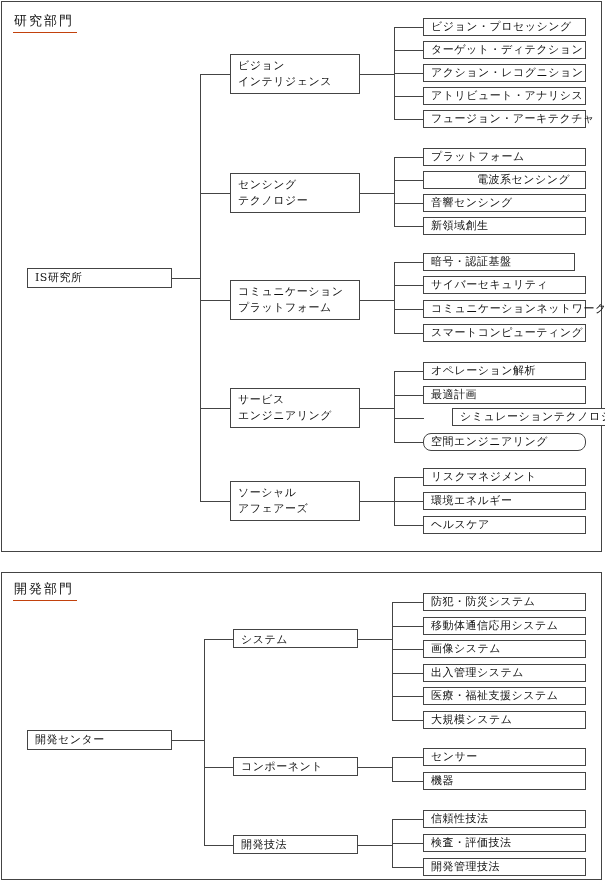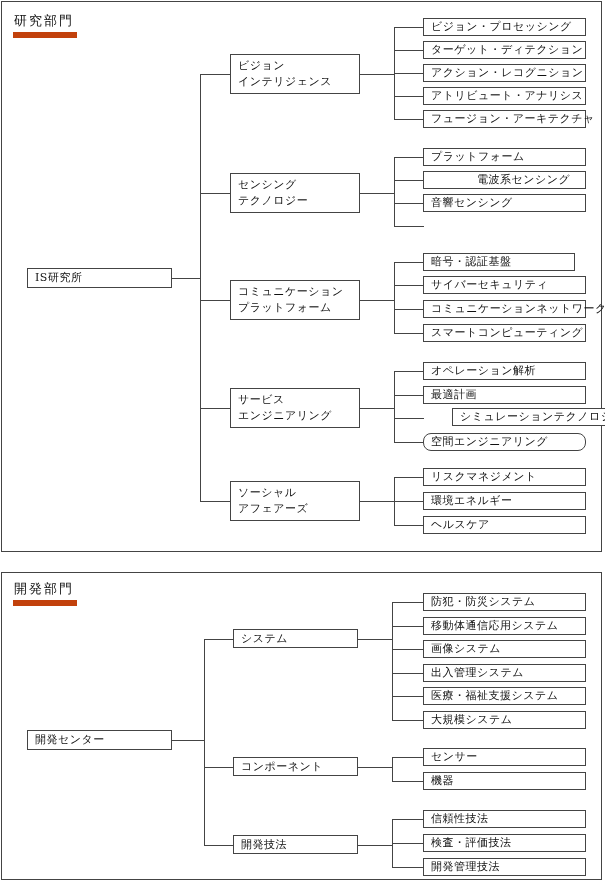--- a/index.html
+++ b/index.html
@@ -5,21 +5,21 @@
   html,body{margin:0;padding:0;background:#ffffff;}
   body{
     width:605px;height:893px;
     font-family:"DejaVu Serif","Liberation Serif",serif;
     color:#111111;
   }
   #canvas{position:relative;width:605px;height:893px;background:#ffffff;overflow:hidden;}
   .panel{position:absolute;border:1px solid #444;background:#ffffff;box-sizing:border-box;}
   .section-title{
     position:absolute;font-size:13px;letter-spacing:2px;color:#111;
-    border-bottom:6px solid #c2410c;padding:0 3px 2px 1px;white-space:nowrap;
+    border-bottom:1px solid #c2410c;padding:0 3px 2px 1px;white-space:nowrap;
   }
   .node{
     position:absolute;border:1px solid #444;background:#ffffff;box-sizing:border-box;
     display:flex;flex-direction:column;justify-content:center;
     font-size:11px;letter-spacing:0.5px;white-space:nowrap;
   }
   .node .txt{padding-left:7px;line-height:16px;}
   .hline{position:absolute;height:1px;background:#444;}
   .vline{position:absolute;width:1px;background:#444;}
 </style>
@@ -74,20 +74,23 @@
     </div>
     <div class="hline" style="left: 394px; top: 180px; width: 30px;"></div>
     <div class="node" style="left: 423px; top: 171px; width: 163px; height: 18px; padding-left: 46px;">
       <div class="txt">電波系センシング</div>
     </div>
     <div class="hline" style="left: 394px; top: 203px; width: 30px;"></div>
     <div class="node" style="left: 423px; top: 194px; width: 163px; height: 18px;">
       <div class="txt">音響センシング</div>
     </div>
     <div class="hline" style="left: 394px; top: 226px; width: 30px;"></div>
+    <div class="node" style="left: 423px; top: 217px; width: 163px; height: 18px;">
+      <div class="txt">新領域創生</div>
+    </div>
     <div class="hline" style="left: 200px; top: 300px; width: 31px;"></div>
     <div class="node" style="left: 230px; top: 280px; width: 130px; height: 40px;">
       <div class="txt">コミュニケーション</div>
       <div class="txt">プラットフォーム</div>
     </div>
     <div class="hline" style="left: 360px; top: 300px; width: 35px;"></div>
     <div class="vline" style="left: 394px; top: 262px; height: 72px;"></div>
     <div class="hline" style="left: 394px; top: 262px; width: 30px;"></div>
     <div class="node" style="left: 423px; top: 253px; width: 152px; height: 18px;">
       <div class="txt">暗号・認証基盤</div>
@@ -147,21 +150,21 @@
       <div class="txt">ヘルスケア</div>
     </div>
     <div class="panel" style="left: 1px; top: 572px; width: 601px; height: 308px;"></div>
     <div class="section-title" style="left: 13px; top: 580px;">開発部門</div>
     <div class="node" style="left: 27px; top: 730px; width: 145px; height: 20px;">
       <div class="txt">開発センター</div>
     </div>
     <div class="hline" style="left: 172px; top: 740px; width: 33px;"></div>
     <div class="vline" style="left: 204px; top: 639px; height: 207px;"></div>
     <div class="hline" style="left: 204px; top: 639px; width: 30px;"></div>
-    <div class="node" style="left: 233px; top: 629px; width: 125px; height: 19px;">
+    <div class="node" style="left: 233px; top: 629px; width: 125px; height: 19px; font-family: Liberation Serif, serif;">
       <div class="txt">システム</div>
     </div>
     <div class="hline" style="left: 358px; top: 639px; width: 35px;"></div>
     <div class="vline" style="left: 392px; top: 602px; height: 119px;"></div>
     <div class="hline" style="left: 392px; top: 602px; width: 32px;"></div>
     <div class="node" style="left: 423px; top: 593px; width: 163px; height: 18px;">
       <div class="txt">防犯・防災システム</div>
     </div>
     <div class="hline" style="left: 392px; top: 626px; width: 32px;"></div>
     <div class="node" style="left: 423px; top: 617px; width: 163px; height: 18px;">

